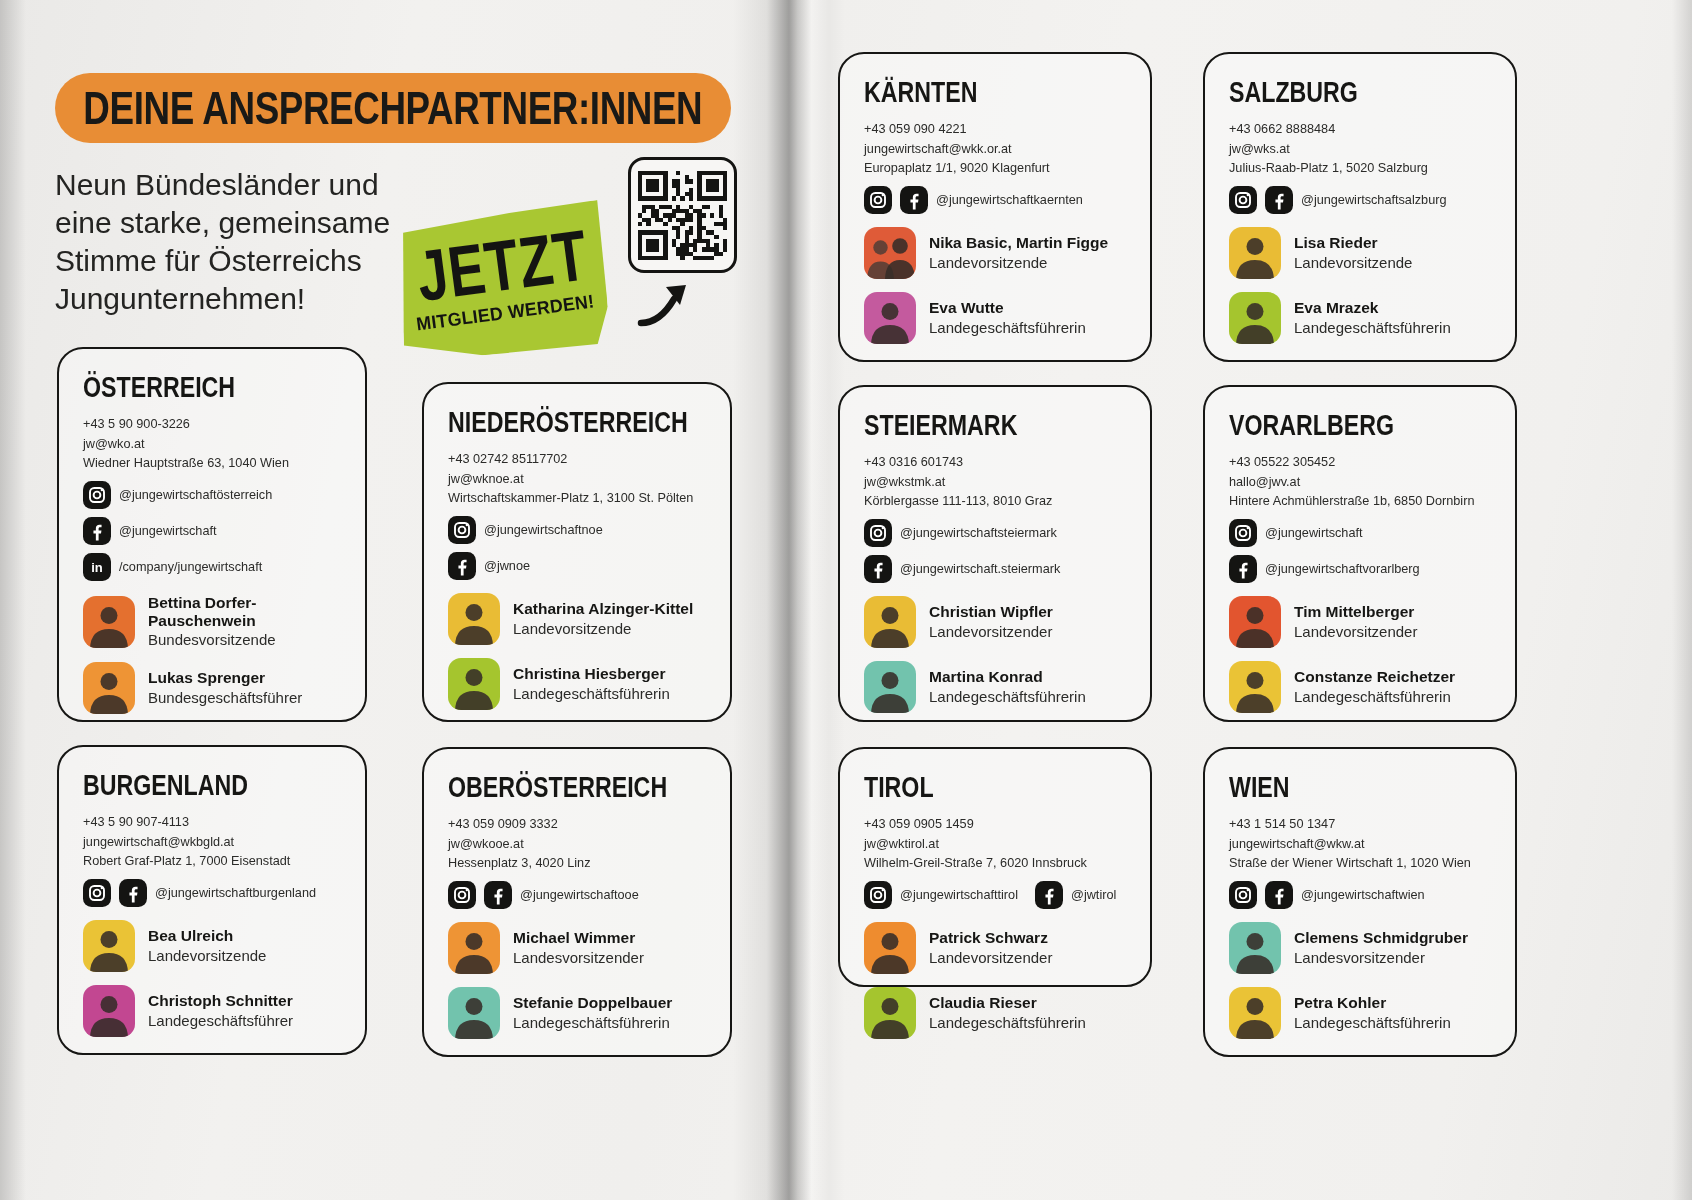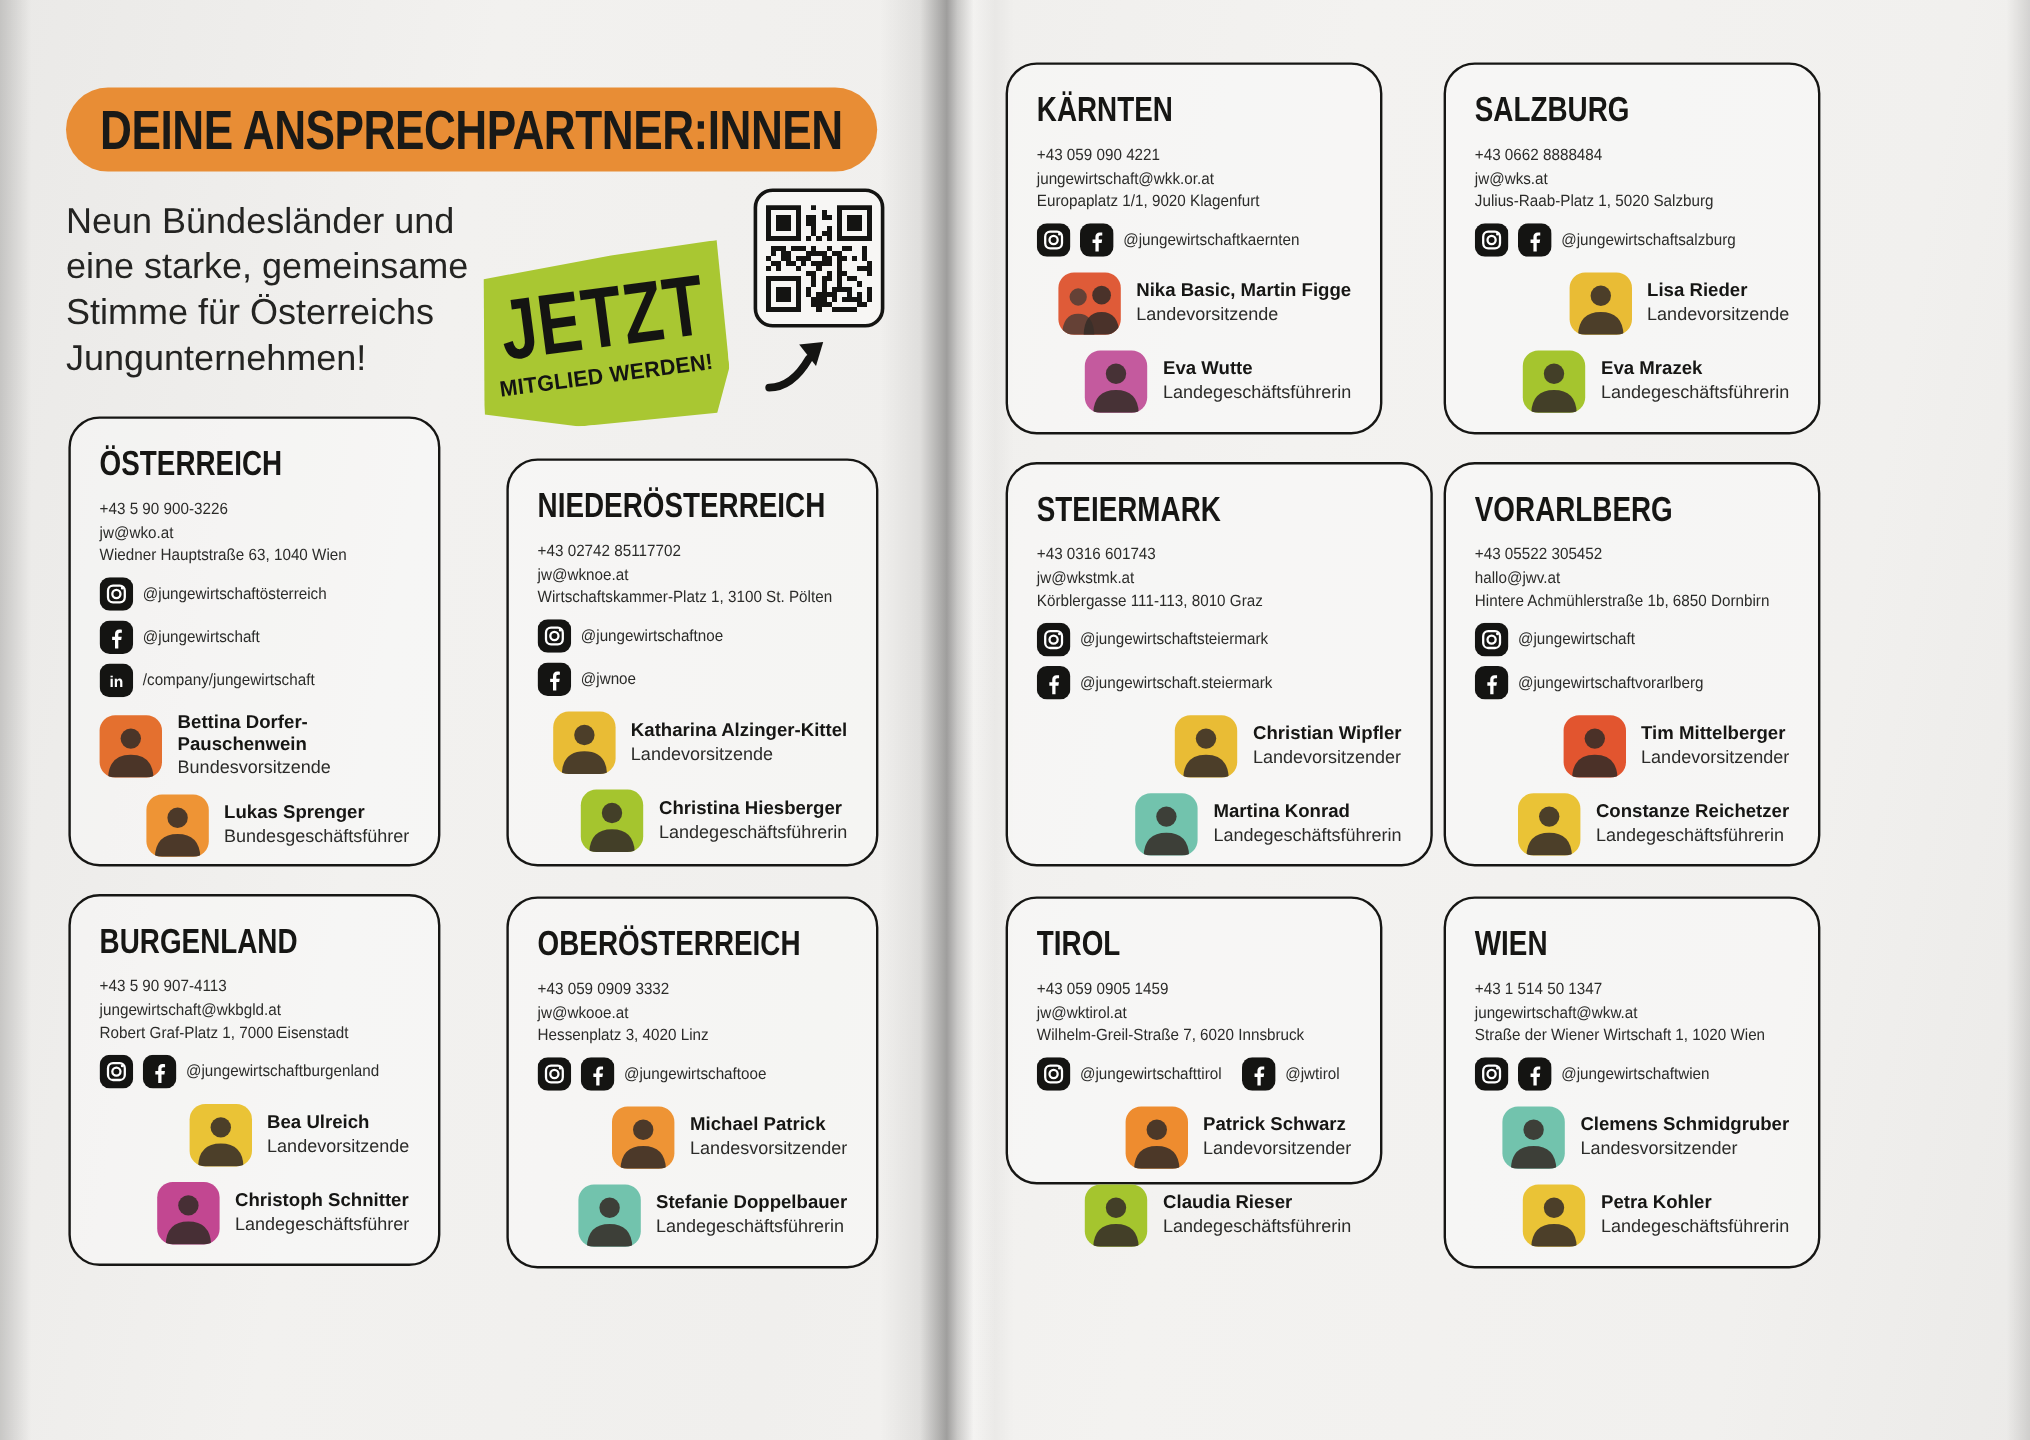--- a/index.html
+++ b/index.html
@@ -47,38 +47,38 @@
 
   
   .card{position:absolute;border:2.5px solid #161614;border-radius:26px;
     padding:20px 24px;box-sizing:border-box;background:rgba(253,253,252,0.42);}
   .pos-0{left:57px;top:347px;width:310px;height:375px;}
   .pos-1{left:422px;top:382px;width:310px;height:340px;}
   .pos-2{left:57px;top:745px;width:310px;height:310px;}
   .pos-3{left:422px;top:747px;width:310px;height:310px;}
   .pos-4{left:838px;top:52px;width:314px;height:310px;}
   .pos-5{left:1203px;top:52px;width:314px;height:310px;}
-  .pos-6{left:838px;top:385px;width:356px;height:337px;}
+  .pos-6{left:838px;top:385px;width:314px;height:337px;}
   .pos-7{left:1203px;top:385px;width:314px;height:337px;padding-left:24px;}
   .pos-8{left:838px;top:747px;width:314px;height:240px;}
   .pos-9{left:1203px;top:747px;width:314px;height:310px;}
 
   .card h2{margin:2px 0 10px 0;font-size:29px;color:#161614;white-space:nowrap;
     transform:scaleX(0.8);transform-origin:left;letter-spacing:0;}
   .contact{margin-bottom:4px;}
   .contact-line{font-size:13.5px;line-height:1.45;color:#2b2b29;white-space:nowrap;
     transform:scaleX(0.94);transform-origin:left;}
   .social-row{display:flex;align-items:center;gap:9px;margin-top:8px;}
   .icon-badge{width:28px;height:28px;flex:0 0 auto;display:block;}
   .icon-badge svg{width:28px;height:28px;display:block;}
   .handle{font-size:13.5px;color:#2b2b29;white-space:nowrap;
     transform:scaleX(0.94);transform-origin:left;}
   .social-group{display:flex;align-items:center;gap:8px;}
   .people{margin-top:4px;}
-  .person{display:flex;gap:13px;margin-top:13px;align-items:center;justify-content:flex-end;}
+  .person{display:flex;gap:13px;margin-top:13px;align-items:center;}
   .avatar{width:52px;height:52px;border-radius:13px;flex:0 0 auto;overflow:hidden;}
   .avatar svg{width:52px;height:52px;display:block;}
   .person-name{font-size:15.5px;font-weight:bold;color:#161614;line-height:1.15;}
   .person-role{font-size:15px;color:#2b2b29;line-height:1.2;margin-top:2px;}
 </style>
 </head>
 <body>
 
 <div id="spread">
   <div id="edge-left"></div>
@@ -534,21 +534,21 @@
       </div>
       <div class="people">
         <div class="person">
           <div class="avatar" style="background: rgb(238, 148, 53);">
             <svg viewBox="0 0 52 52">
               <circle cx="26" cy="19.5" r="8.5" fill="rgba(54,44,40,0.88)"></circle>
               <path d="M7 54 Q7 33 26 33 Q45 33 45 54 Z" fill="rgba(54,44,40,0.88)"></path>
             </svg>
           </div>
           <div class="person-text">
-            <div class="person-name">Michael Patrick</div>
+            <div class="person-name">Michael Wimmer</div>
             <div class="person-role">Landesvorsitzender</div>
           </div>
         </div>
         <div class="person">
           <div class="avatar" style="background: rgb(114, 195, 173);">
             <svg viewBox="0 0 52 52">
               <circle cx="26" cy="19.5" r="8.5" fill="rgba(54,44,40,0.88)"></circle>
               <path d="M7 54 Q7 33 26 33 Q45 33 45 54 Z" fill="rgba(54,44,40,0.88)"></path>
             </svg>
           </div>

